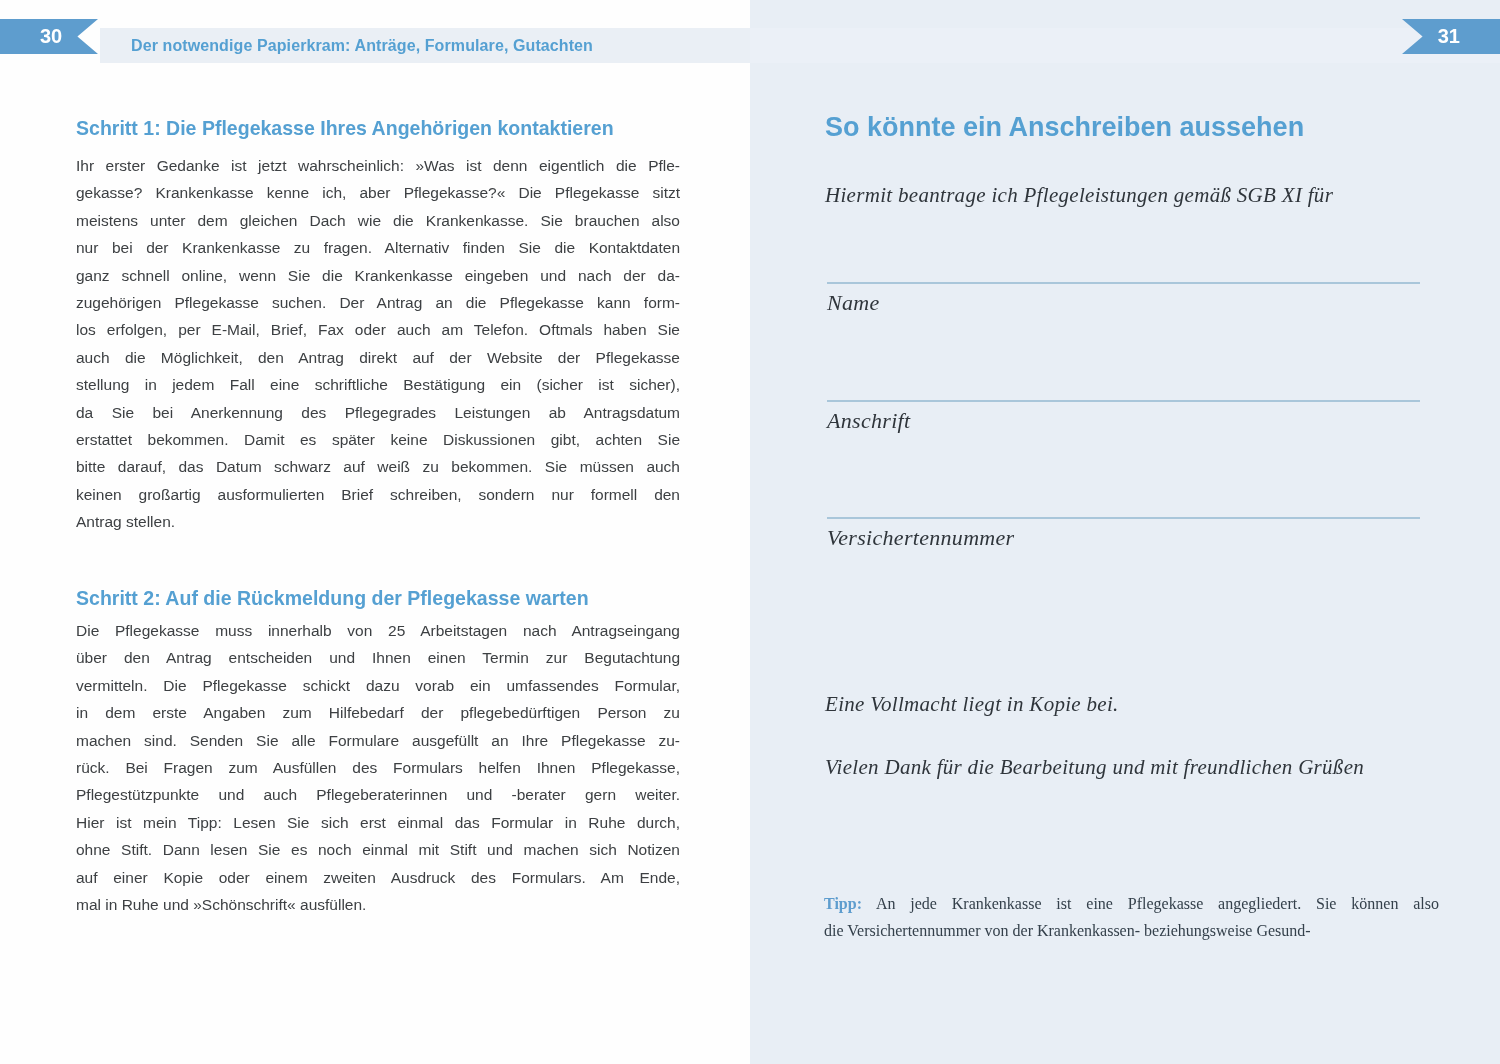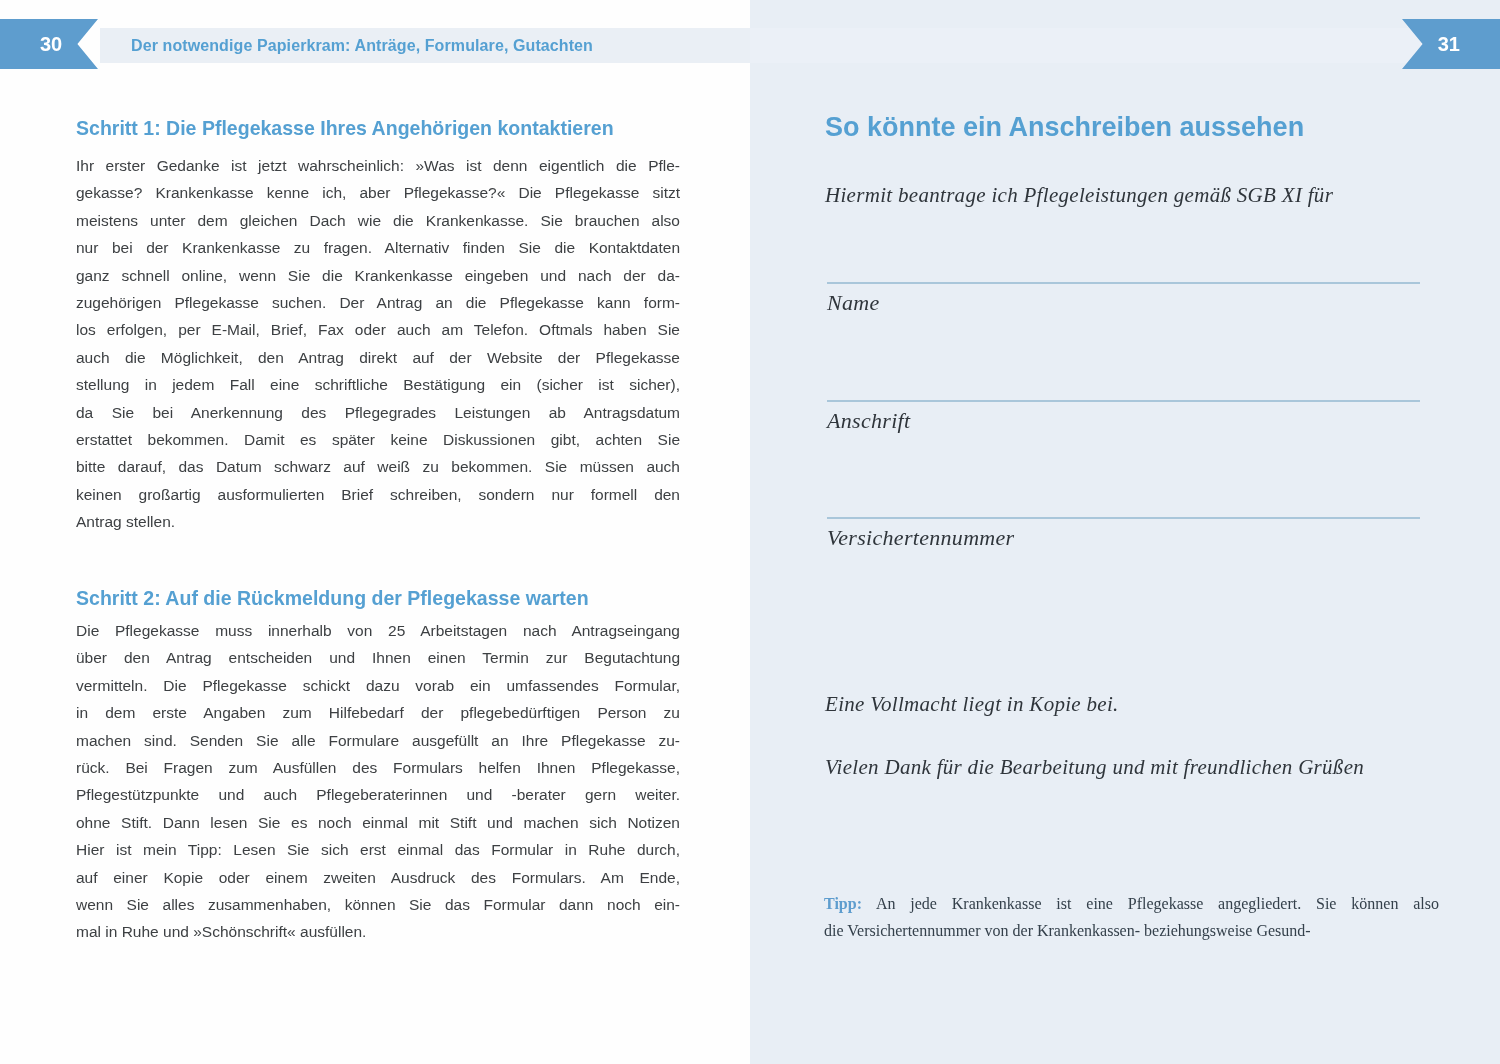--- a/index.html
+++ b/index.html
@@ -29,21 +29,21 @@
     color:var(--heading-blue, #55a0d2);
     font-weight:bold; font-size:16px; letter-spacing:0.1px;
     white-space:nowrap;
   }
   .chapter-bar-right {
     position:absolute; left:0; top:28px; width:750px; height:35px;
     background:var(--header-bar-right-bg, #ebf0f7);
   }
 
   .page-banner {
-    position:absolute; top:19px; width:98px; height:50px;
+    position:absolute; top:19px; width:98px; height:35px;
     background:var(--banner-blue, #5e9dce);
     color:#ffffff; font-weight:bold; font-size:20px;
     display:flex; align-items:center; box-sizing:border-box;
   }
   .banner-left {
     left:0;
     clip-path:polygon(0 0, 100% 0, 79% 50%, 100% 100%, 0 100%);
     padding-left:40px;
   }
   .banner-right {
@@ -149,24 +149,23 @@
   <div class="section-heading" id="heading-step2">Schritt 2: Auf die Rückmeldung der Pflegekasse warten</div>
 
   <div class="para jpara" id="para-step2">
       <div class="jline">Die Pflegekasse muss innerhalb von 25 Arbeitstagen nach Antragseingang</div>
       <div class="jline">über den Antrag entscheiden und Ihnen einen Termin zur Begutachtung</div>
       <div class="jline">vermitteln. Die Pflegekasse schickt dazu vorab ein umfassendes Formular,</div>
       <div class="jline">in dem erste Angaben zum Hilfebedarf der pflegebedürftigen Person zu</div>
       <div class="jline">machen sind. Senden Sie alle Formulare ausgefüllt an Ihre Pflegekasse zu-</div>
       <div class="jline">rück. Bei Fragen zum Ausfüllen des Formulars helfen Ihnen Pflegekasse,</div>
       <div class="jline">Pflegestützpunkte und auch Pflegeberaterinnen und -berater gern weiter.</div>
+      <div class="jline">Hier ist mein Tipp: Lesen Sie sich erst einmal das Formular in Ruhe durch,</div>
       <div class="jline">ohne Stift. Dann lesen Sie es noch einmal mit Stift und machen sich Notizen</div>
-      <div class="jline">Hier ist mein Tipp: Lesen Sie sich erst einmal das Formular in Ruhe durch,</div>
       <div class="jline">auf einer Kopie oder einem zweiten Ausdruck des Formulars. Am Ende,</div>
-      <div class="jline">wenn Sie alles zusammenhaben, können Sie das Formular dann noch ein-</div>
       <div class="jline">mal in Ruhe und »Schönschrift« ausfüllen.</div>
     </div>
 </div>
 
 <div class="page-right">
 
   <div class="chapter-bar-right"></div>
 
   <div class="page-banner banner-right">
     <span>31</span>

